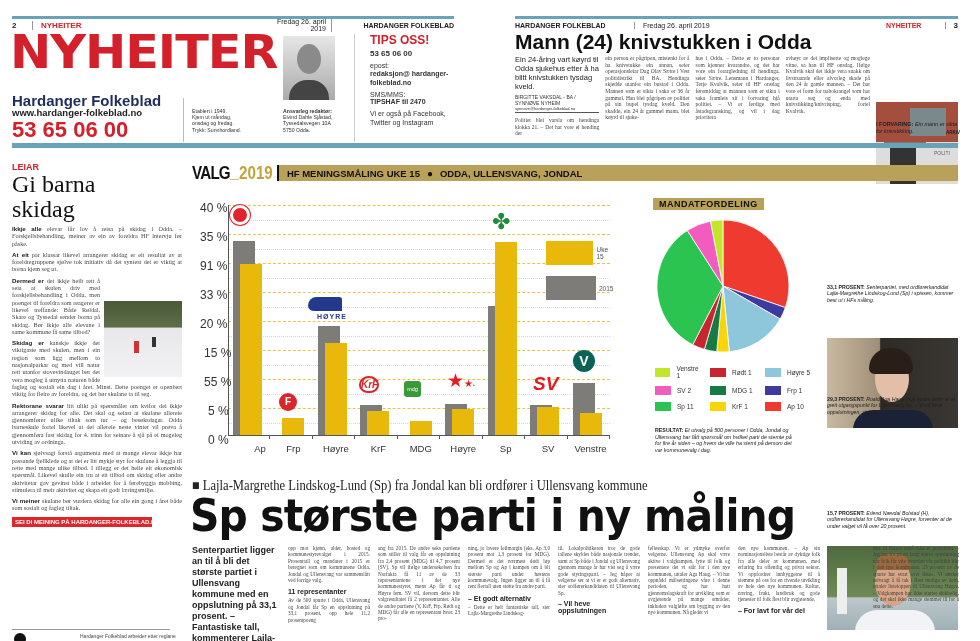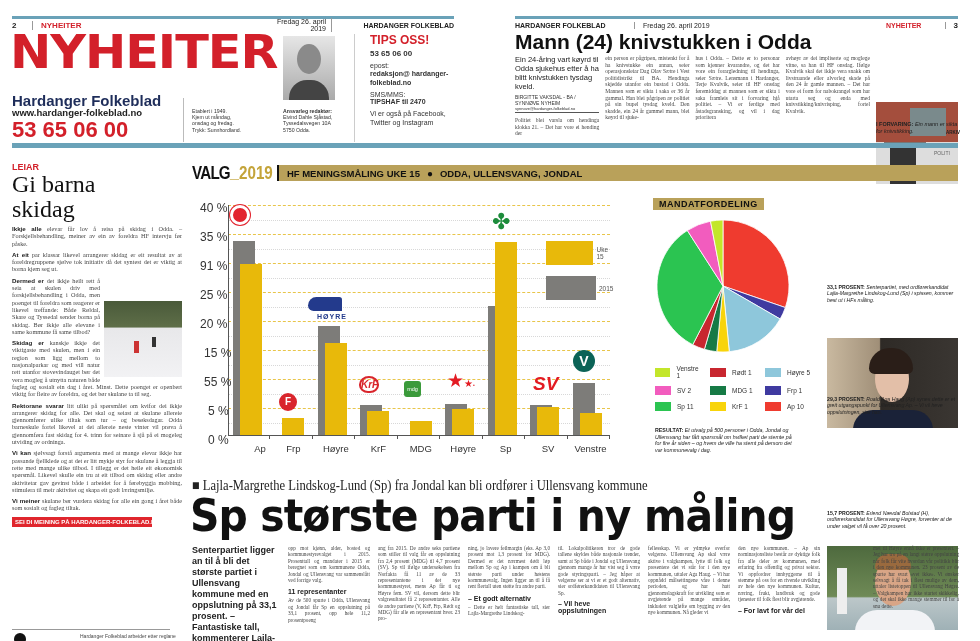--- a/index.html
+++ b/index.html
@@ -139,21 +139,21 @@
     <span>HF MENINGSMÅLING UKE 15</span>
     <span style="margin:0 7px;font-size:10px">●</span>
     <span>ODDA, ULLENSVANG, JONDAL</span>
   </div>
 </div>
 
 <div>
   <div class="ytick" style="top:201px;right:auto;left:200px">40 %</div>
   <div class="ytick" style="top:230px;right:auto;left:200px">35 %</div>
   <div class="ytick" style="top:259px;right:auto;left:200px">91 %</div>
-  <div class="ytick" style="top:288px;right:auto;left:200px">25 %</div>
+  <div class="ytick" style="top:288px;right:auto;left:200px">33 %</div>
   <div class="ytick" style="top:317px;right:auto;left:200px">20 %</div>
   <div class="ytick" style="top:346px;right:auto;left:204px">15 %</div>
   <div class="ytick" style="top:375px;right:auto;left:204px">55 %</div>
   <div class="ytick" style="top:404px;right:auto;left:208px">5 %</div>
   <div class="ytick" style="top:433px;right:auto;left:208px">0 %</div>
 
   <div class="chart-area" id="chart">
     <div class="grid" style="top:0"></div>
     <div class="grid minor" style="top:14.6px"></div>
     <div class="grid" style="top:29px"></div>

